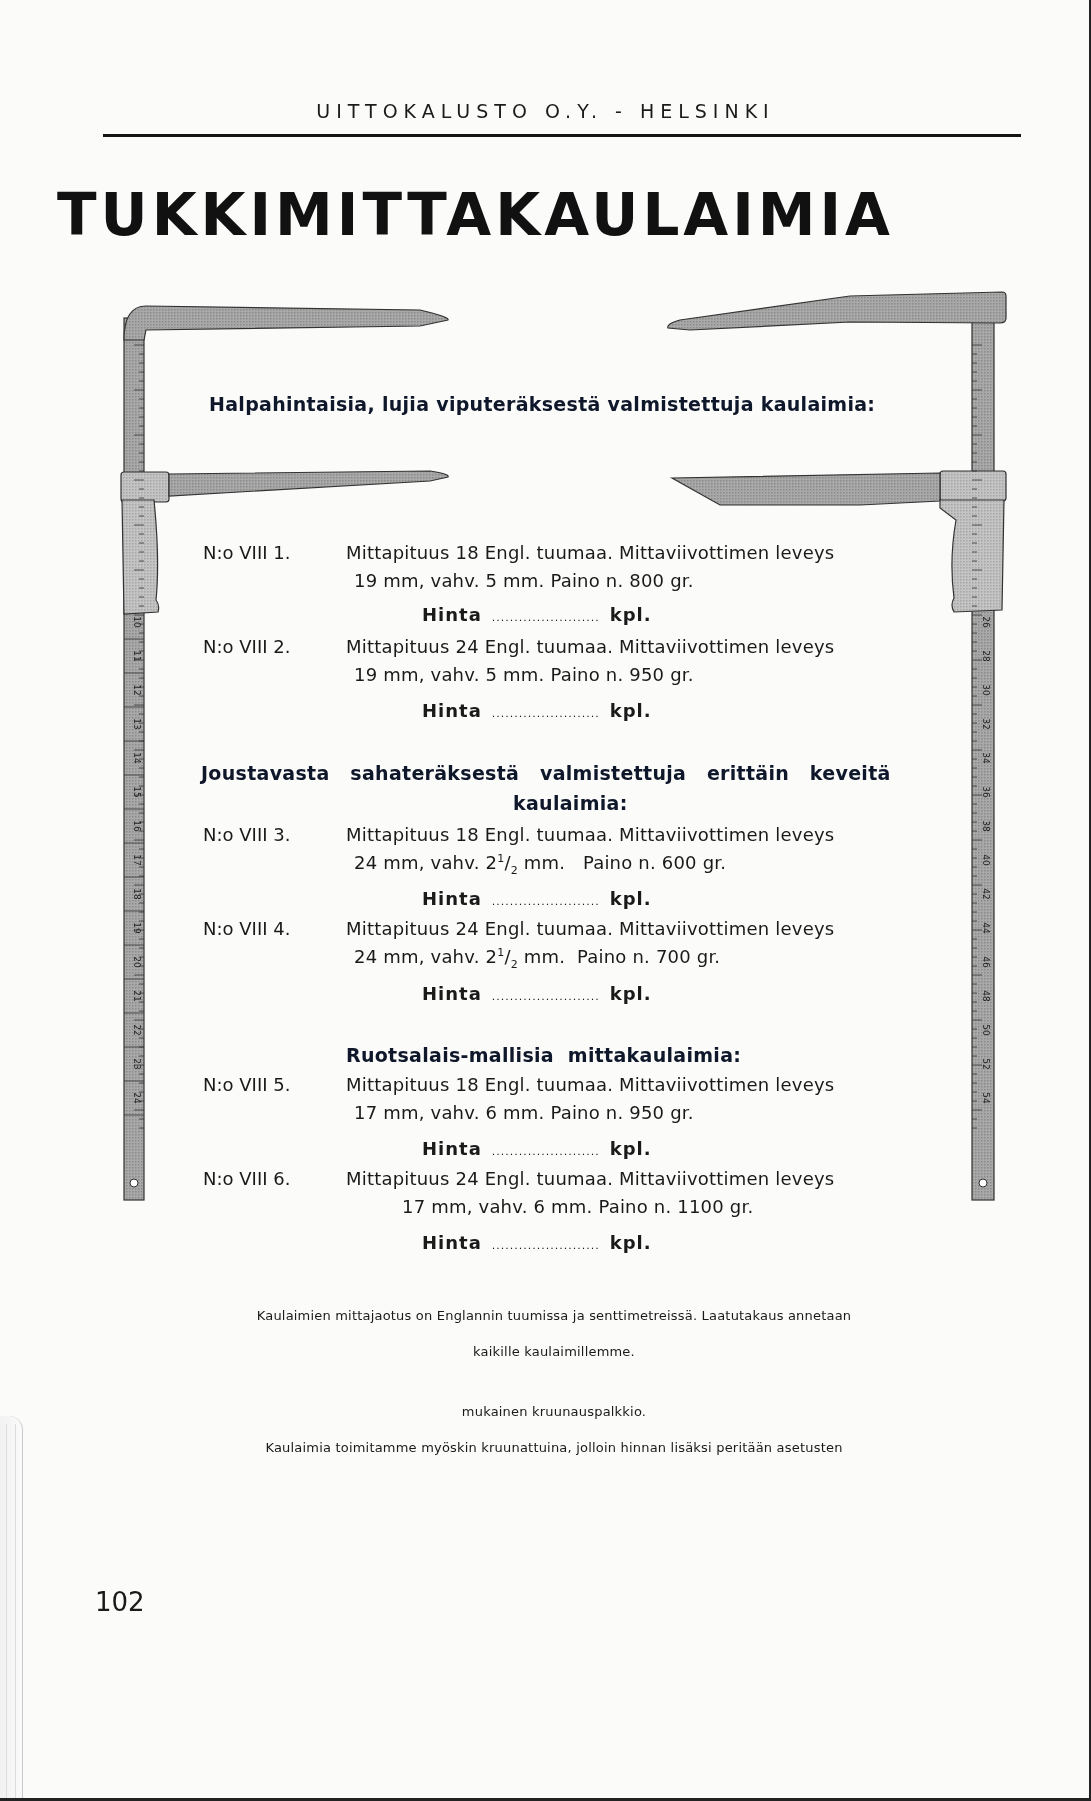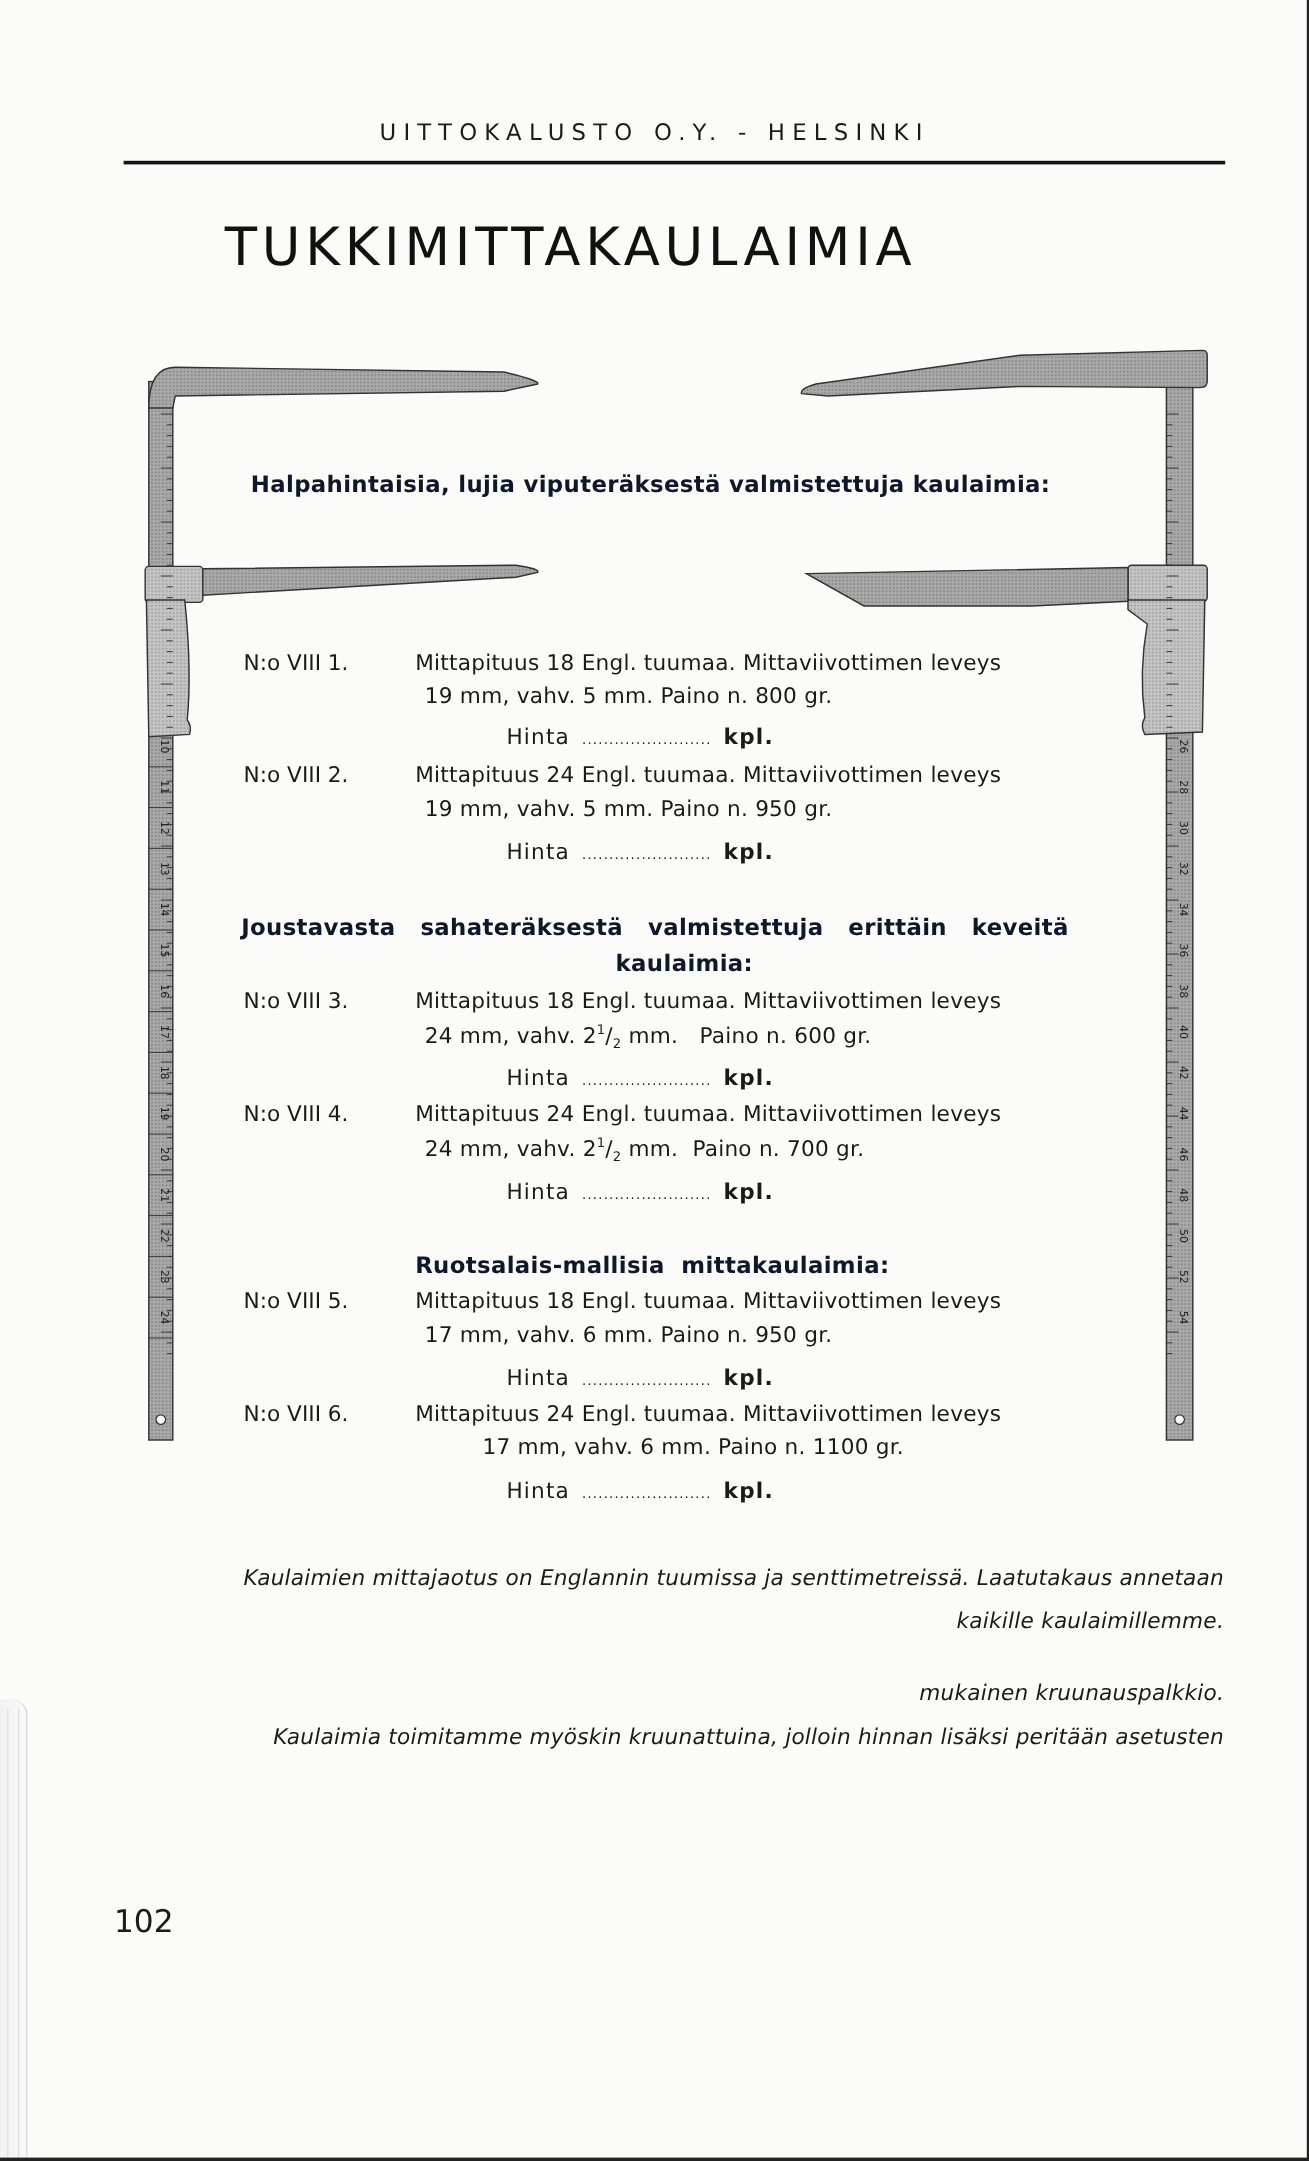--- a/index.html
+++ b/index.html
@@ -23,42 +23,42 @@
     border-left: 1px solid #dcdcdc; border-right: 1px solid #dcdcdc;
   }
 
   .header-company {
     position: absolute; left: 0; width: 1091px; top: 100px;
     text-align: center; font-size: 19px; letter-spacing: 6px; color: #1b1b1b;
   }
   .header-rule { position: absolute; left: 103px; top: 134px; width: 918px; height: 3px; background: #151515; }
   .page-title {
     position: absolute; left: 0; width: 951px; top: 181px;
-    text-align: center; font-size: 44px; letter-spacing: 4px; font-weight: normal; color: #111;
+    text-align: center; font-size: 58px; letter-spacing: 4px; font-weight: bold; color: #111;
   }
 
   
   .caliper { position: absolute; top: 0; left: 0; }
 
   .section-heading {
     position: absolute; font-weight: bold; font-size: 19px; color: #0f172a;
     letter-spacing: 0.3px; white-space: nowrap;
   }
   .item-no { position: absolute; left: 203px; font-size: 18px; white-space: nowrap; }
   .item-line1 { position: absolute; left: 346px; font-size: 18px; white-space: nowrap; letter-spacing: 0.2px; }
   .item-line2 { position: absolute; left: 354px; font-size: 18px; white-space: nowrap; letter-spacing: 0.2px; }
   .price-line { position: absolute; left: 422px; font-size: 18px; white-space: nowrap; }
-  .price-line .hinta { font-weight: normal; letter-spacing: 1px; }
+  .price-line .hinta { font-weight: bold; letter-spacing: 1px; }
   .price-line .dots { letter-spacing: 1px; margin: 0 10px; font-size: 11px; }
   .price-line .kpl { font-weight: bold; letter-spacing: 1px; }
   sup.frac, sub.frac { font-size: 11px; }
 
   .footer-para {
-    position: absolute; left: 88px; width: 932px; text-align: right;
-    font-size: 18px; line-height: 36px; letter-spacing: 0.2px; font-style: italic;
+    position: absolute; left: 88px; width: 932px; text-align: center;
+    font-size: 13px; line-height: 36px; letter-spacing: 0.2px;
   }
   .page-number { position: absolute; left: 95px; top: 1587px; font-size: 26px; }
 </style>
 </head>
 <body>
 
 <div class="binding"></div>
 <div class="page-edge-right"></div>
 <div class="page-edge-bottom"></div>
 

